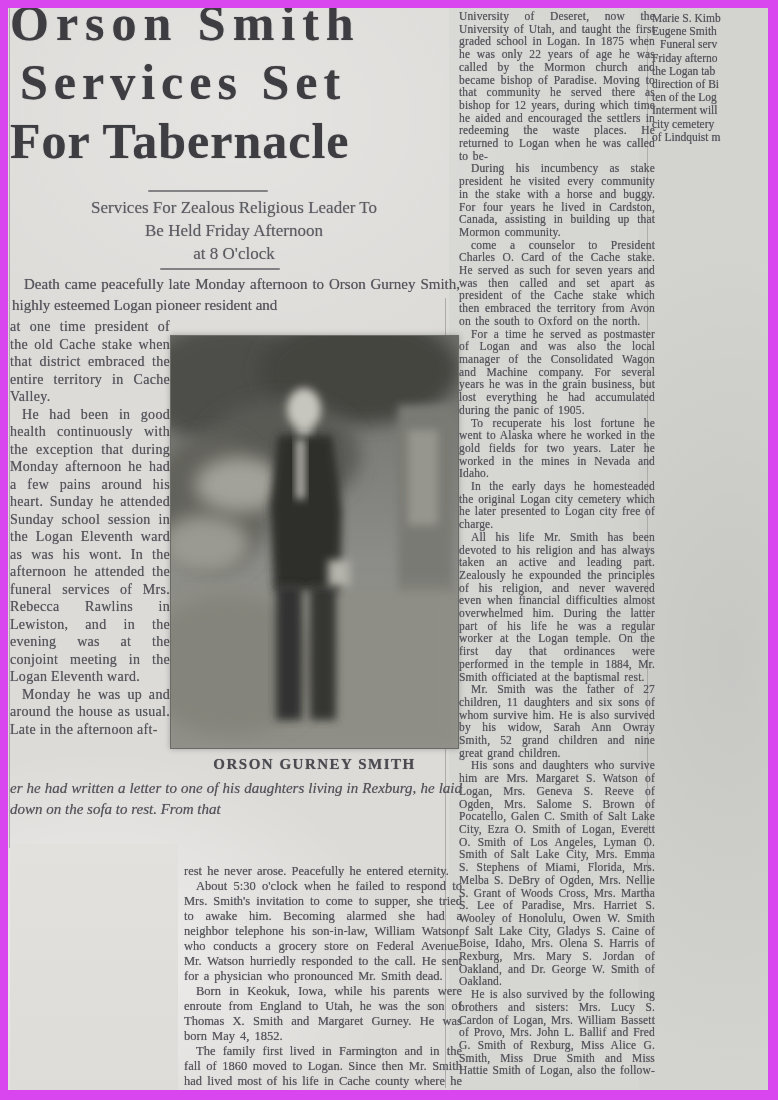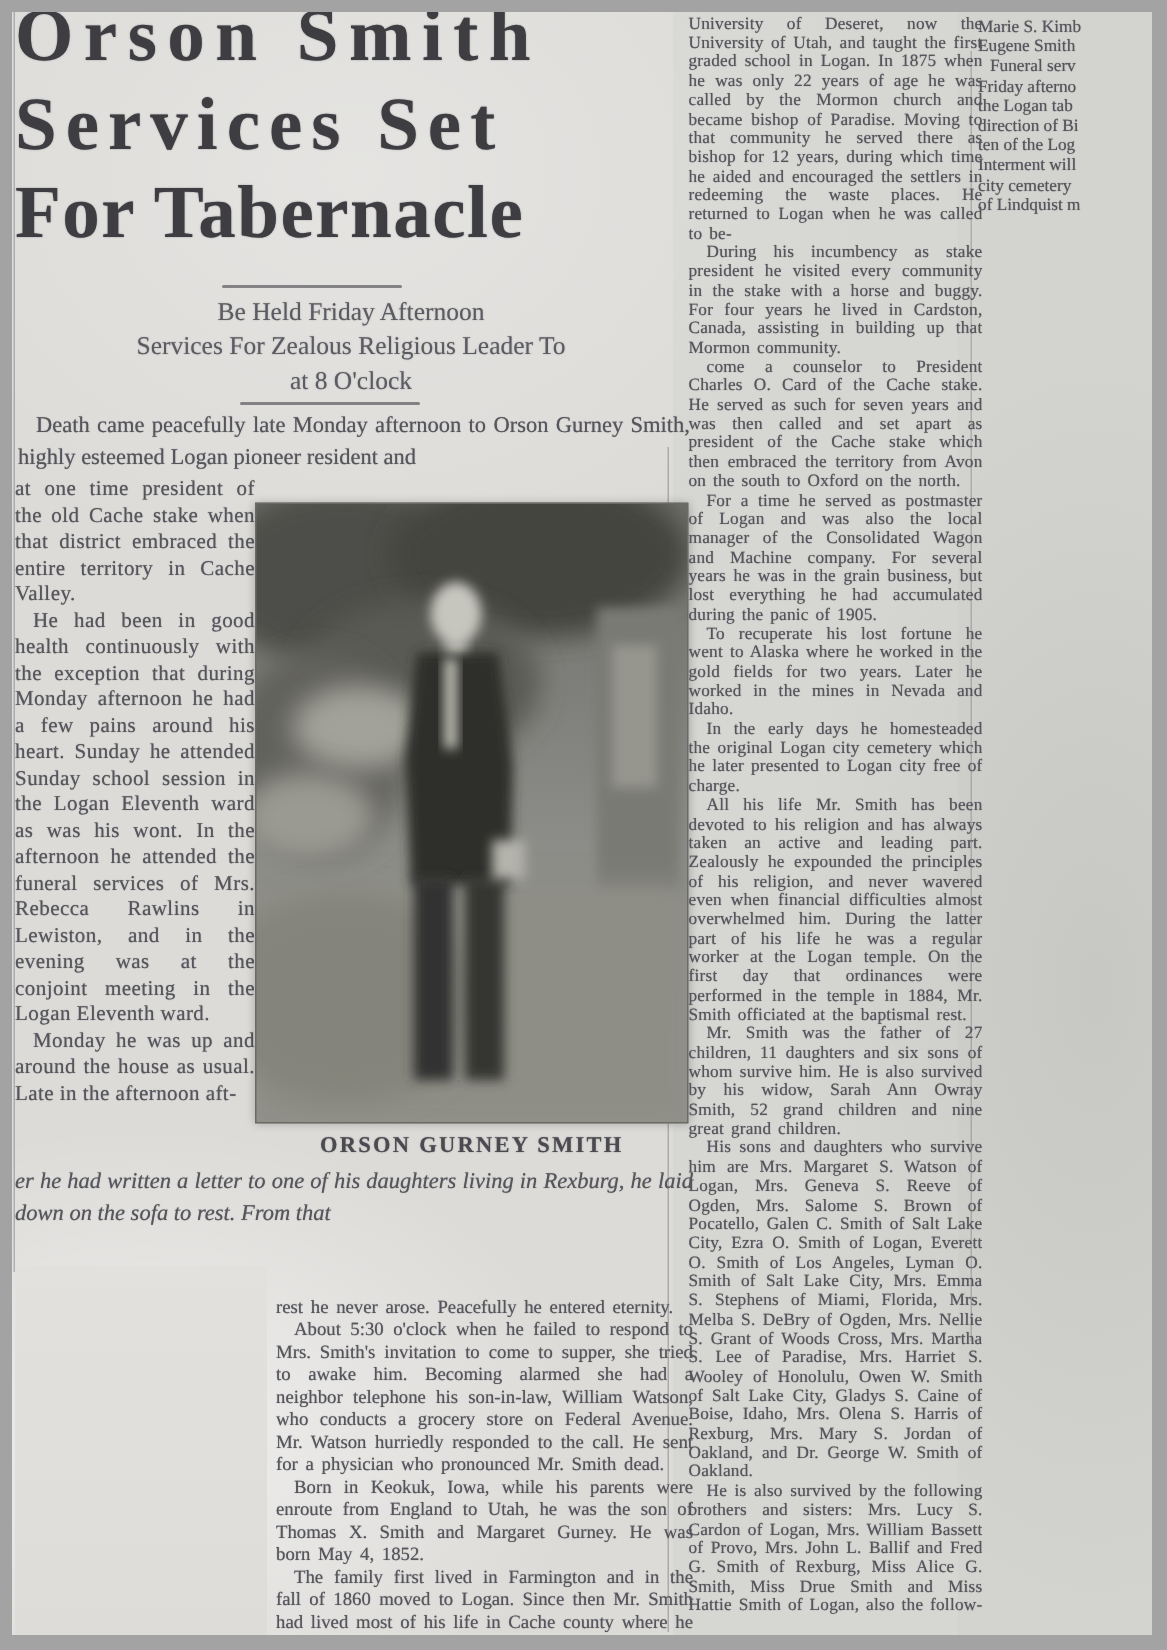--- a/index.html
+++ b/index.html
@@ -1,19 +1,19 @@
 <!DOCTYPE html>
 <html><head>
 <meta charset="utf-8">
 <style>
   html,body{margin:0;padding:0;background:#888;}
   .frame{
     position:relative;
     width:778px;height:1100px;
-    background:#a3a3a3;
+    background:#d946ef;
     overflow:hidden;
     font-family:"Liberation Serif", serif;
   }
   .scan{
     position:absolute;left:8px;top:8px;width:760px;height:1082px;
     background:
       radial-gradient(ellipse 420px 300px at 12% 88%, rgba(255,255,255,.55), rgba(255,255,255,0) 70%),
       radial-gradient(ellipse 500px 400px at 30% 10%, rgba(255,255,255,.25), rgba(255,255,255,0) 70%),
       radial-gradient(ellipse 300px 600px at 95% 60%, rgba(0,0,0,.06), rgba(0,0,0,0) 70%),
       linear-gradient(90deg,#dcdbd8 0 58%, #d6d6d3 58% 83%, #d3d3d0 83% 100%);
@@ -22,21 +22,21 @@
   }
   .blk{position:absolute;}
   .headline{
     left:2px;top:-14px;width:452px;
     font-weight:bold;color:#3d3d42;
     font-size:50px;line-height:59px;
     text-shadow:0 0 1px rgba(60,60,66,.6);
     white-space:nowrap;
   }
   .hl1{letter-spacing:7px;}
-  .hl2{letter-spacing:6px;}
+  .hl2{letter-spacing:6px;margin-left:10px;}
   .hl3{letter-spacing:1px;}
   .rule{position:absolute;height:2px;background:rgba(80,80,86,.65);border-radius:1px;}
   .subhead{
     left:0;top:188px;width:452px;text-align:center;
     font-size:17px;line-height:23px;color:#5b5b62;
     text-shadow:0 0 1px rgba(90,90,96,.5);
   }
   .bodytext{
     text-align:justify;
     text-shadow:0 0 .7px rgba(86,86,92,.75);
@@ -69,22 +69,22 @@
     <div class="blankpatch" style="left:2px;top:836px;width:168px;height:246px;"></div>
 
     <div class="blk headline">
       <div class="hl1">Orson Smith</div>
       <div class="hl2">Services Set</div>
       <div class="hl3">For Tabernacle</div>
     </div>
 
     <div class="rule" style="left:140px;top:182px;width:120px;"></div>
     <div class="blk subhead">
+      <div>Services For Zealous Religious Leader To</div>
       <div>Be Held Friday Afternoon</div>
-      <div>Services For Zealous Religious Leader To</div>
       <div>at 8 O'clock</div>
     </div>
     <div class="rule" style="left:152px;top:260px;width:120px;"></div>
 
     <div class="blk bodytext leftcol">
       <p>at one time president of the old Cache stake when that district embraced the entire territory in Cache Valley.</p>
       <p class="ind">He had been in good health continuously with the exception that during Monday afternoon he had a few pains around his heart. Sunday he attended Sunday school session in the Logan Eleventh ward as was his wont. In the afternoon he attended the funeral services of Mrs. Rebecca Rawlins in Lewiston, and in the evening was at the conjoint meeting in the Logan Eleventh ward.</p>
       <p class="ind">Monday he was up and around the house as usual. Late in the afternoon aft-</p>
     </div>
 

